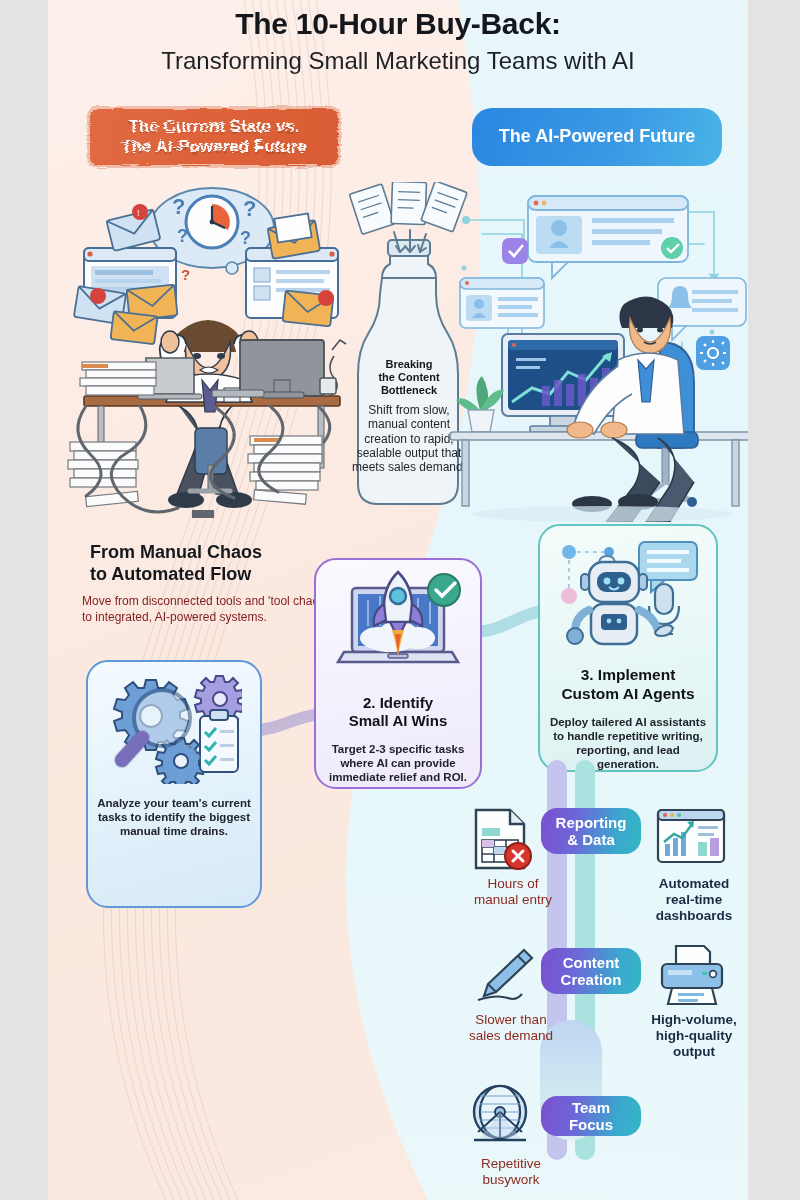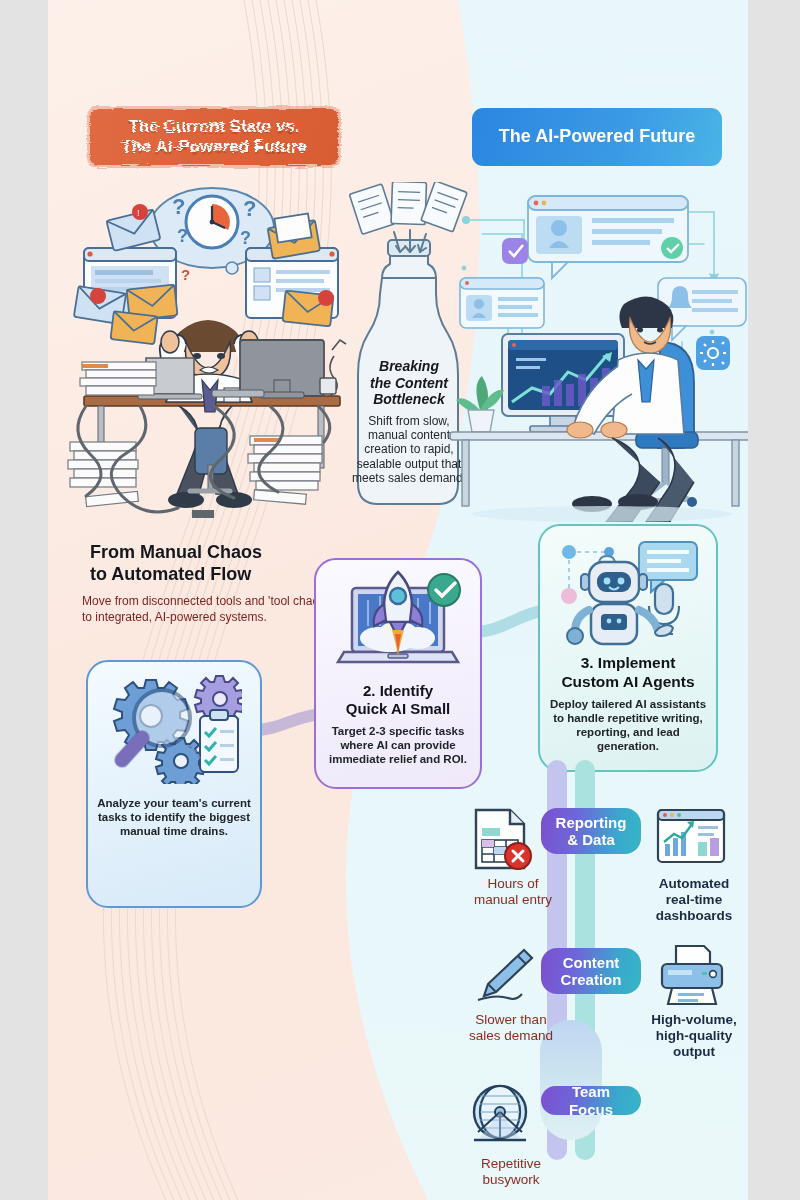--- a/index.html
+++ b/index.html
@@ -39,45 +39,45 @@
     left:42px;top:4px;width:248px;height:56px;font-size:17px;
     background:linear-gradient(100deg,#e06a43 0%,#dd6239 55%,#d95c33 100%);
     border-radius:7px;
     box-shadow:0 0 0 3px rgba(221,100,58,.35);
     filter:url(#rough);
     text-shadow:0 1px 1px rgba(120,45,15,.4);
   }
   .pill-right{
     left:424px;top:3px;width:250px;height:58px;font-size:18px;
     background:linear-gradient(105deg,#2b86e0 0%,#3b9ae5 60%,#49b4e6 100%);
-    border-radius:11px;
+    border-radius:20px;
   }
 
   
   .illus{position:absolute;}
   .illus-left{left:16px;top:180px;width:296px;height:345px;}
   .illus-right{left:398px;top:182px;width:312px;height:340px;}
 
   
   .bottle{position:absolute;left:300px;top:182px;width:122px;height:340px;}
   .bottle-text{
     position:absolute;left:302px;top:358px;width:118px;text-align:center;color:#13161b;
   }
-  .bottle-h{font-size:14px;font-weight:bold;line-height:1.18;font-style:italic;}
+  .bottle-h{font-size:11px;font-weight:bold;line-height:1.18;}
   .bottle-p{font-size:12px;line-height:1.2;margin-top:6px;color:#23272d;}
 
   
   .chaos{position:absolute;left:34px;top:534px;width:250px;}
   .chaos h3{margin:8px;font-size:18px;font-weight:bold;color:#14171c;line-height:1.22;}
   .chaos p{margin:7px 0 0;font-size:12px;line-height:1.33;color:#7f1d1d;}
 
   
   .card{position:absolute;border-radius:22px;box-sizing:border-box;overflow:hidden;}
   .card .card-body{position:absolute;left:0;right:0;text-align:center;padding:0 9px;box-sizing:border-box;}
-  .card h4{margin:0;font-weight:bold;color:#101318;line-height:1.2;}
+  .card h4{margin:12px;font-weight:bold;color:#101318;line-height:1.2;}
   .card p{margin:6px 0 0;line-height:1.22;color:#20242a;font-weight:bold;}
 
   .card1{
     left:38px;top:660px;width:176px;height:248px;
     background:linear-gradient(165deg,#f4fbff 0%,#e3f1fb 55%,#d7eaf8 100%);
     border:2.5px solid #5f97d8;
   }
   .card1 .card-body{top:128px;}
   .card1 h4{font-size:15.5px;}
   .card1 p{font-size:11.5px;}
@@ -162,20 +162,24 @@
         <path d="M220 0 C 274 300 174 470 119 660 C 62 855 64 1030 142 1200"></path>
         <path d="M228 0 C 282 300 182 470 127 660 C 70 855 72 1030 150 1200"></path>
         <path d="M236 0 C 290 300 190 470 135 660 C 78 855 80 1030 158 1200"></path>
         <path d="M244 0 C 298 300 198 470 143 660 C 86 855 88 1030 166 1200"></path>
         <path d="M252 0 C 306 300 206 470 151 660 C 94 855 96 1030 174 1200"></path>
         <path d="M260 0 C 314 300 214 470 159 660 C 102 855 104 1030 182 1200"></path>
         <path d="M268 0 C 322 300 222 470 167 660 C 110 855 112 1030 190 1200"></path>
       </g>
     </svg>
 
+    <div class="header">
+      <div class="title-main">The 10-Hour Buy-Back:</div>
+      <div class="title-sub">Transforming Small Marketing Teams with AI</div>
+    </div>
 
     <div class="pill-row">
       <div class="pill pill-left">
         <div>
           <div>The Current State vs.</div>
           <div>The AI-Powered Future</div>
         </div>
       </div>
       <div class="pill pill-right">The AI-Powered Future</div>
     </div>
@@ -582,21 +586,21 @@
           <path d="M60 52 l8 16 l8 -16 z" fill="#8d7fd8" stroke="#4a4a82" stroke-width="2.2"></path>
           <path d="M62 60 q6 22 6 28 q0 -6 6 -28 z" fill="#f2a93c"></path>
           <path d="M65 64 q3 16 3 22 q0 -6 3 -22 z" fill="#e8622c"></path>
         </g>
         <circle cx="114" cy="20" r="16" fill="#3aa88c" stroke="#2a7a66" stroke-width="2"></circle>
         <path d="M106 20 l6 6 l13 -13" stroke="#fff" stroke-width="3.5" fill="none" stroke-linecap="round"></path>
       </svg>
       <div class="card-body">
         <h4>
           <span>2. Identify</span><br>
-          <span>Quick AI Small</span>
+          <span>Small AI Wins</span>
         </h4>
         <p>Target 2-3 specific tasks where AI can provide immediate relief and ROI.</p>
       </div>
     </div>
 
     <div class="card card3">
       <svg class="card-icon" width="146" height="118" viewBox="0 0 146 118">
         <g stroke="#8fc4e2" stroke-width="1.6" fill="none" stroke-dasharray="4 4">
           <path d="M14 16 h40"></path>
             <path d="M14 16 v44"></path>
@@ -745,21 +749,21 @@
           <ellipse cx="32" cy="28" rx="26" ry="26" fill="#cfe6f6" stroke="#23405e" stroke-width="2.4"></ellipse>
           <ellipse cx="32" cy="28" rx="20" ry="26" fill="#eaf4fb" stroke="#23405e" stroke-width="2.2"></ellipse>
           <g stroke="#6fa0c8" stroke-width="1.2">
             <path d="M12 12 h40 M12 20 h40 M12 28 h40 M12 36 h40 M12 44 h40"></path>
           </g>
           <circle cx="32" cy="28" r="5" fill="#9fc4e4" stroke="#23405e" stroke-width="2"></circle>
           <path d="M32 28 L10 48 M32 28 L54 48 M32 28 L32 54" stroke="#23405e" stroke-width="2"></path>
           <path d="M6 56 h52" stroke="#23405e" stroke-width="2.6"></path>
           <path d="M32 28 l-20 26 l40 0 z" fill="#bcd8f0" opacity=".45"></path>
         </svg>
-        <div class="chip" style="top:6px;height:29px">
+        <div class="chip" style="top:16px;height:40px">
           <div>
             <div>Team</div>
             <div>Focus</div>
           </div>
         </div>
         <div class="cmp-left-label" style="left:398px;top:76px">
           <span>Repetitive</span><br>
           <span>busywork</span>
         </div>
       </div>

